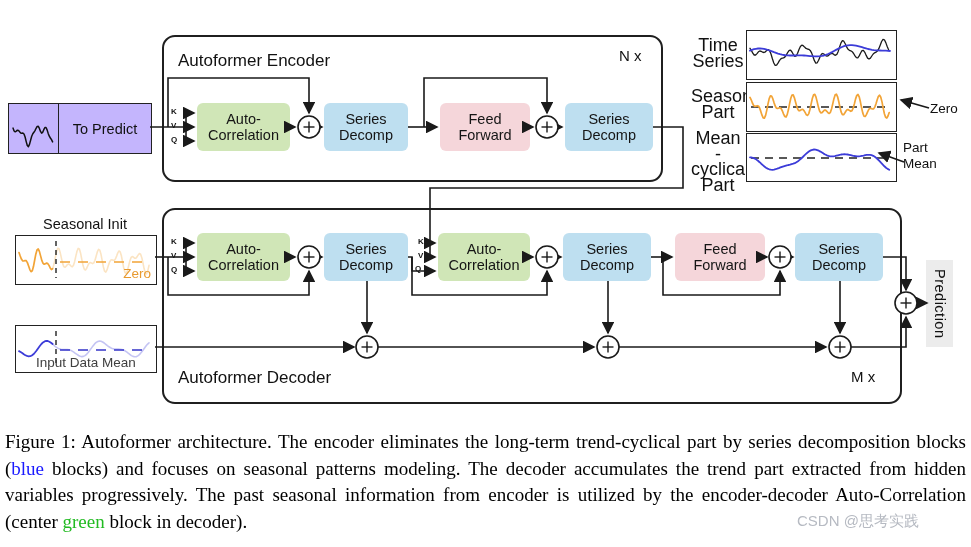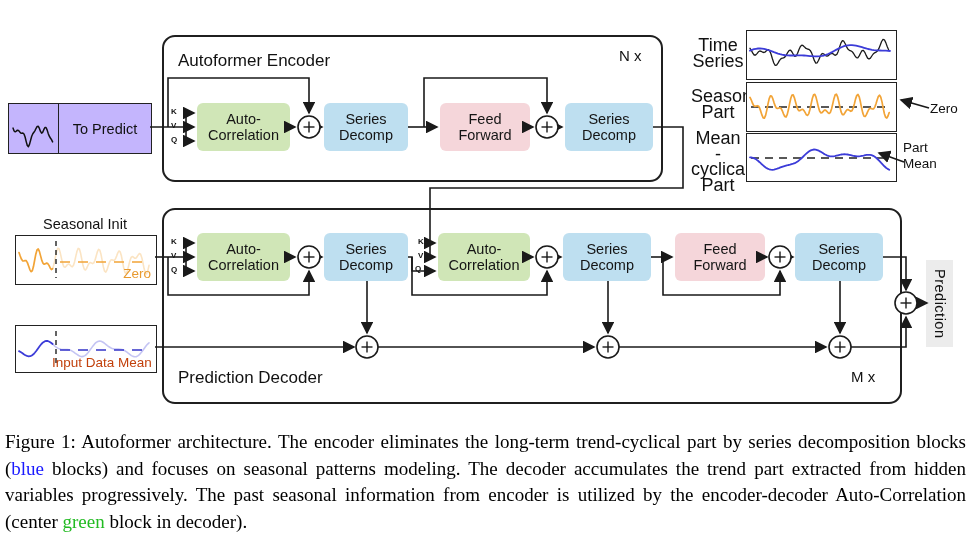--- a/index.html
+++ b/index.html
@@ -18,21 +18,21 @@
   .lbl{position:absolute;font-size:14.5px;color:#111;text-align:center;z-index:2;white-space:nowrap;}
   .iobox{position:absolute;border:1.6px solid #222;background:#c4b5fd;display:flex;z-index:2;}
   .sparkwrap{border-right:1.6px solid #222;height:100%;display:flex;align-items:center;}
   .iotext{flex:1;display:flex;align-items:center;justify-content:center;font-size:14.5px;color:#111;}
   .kvq{position:absolute;font-size:8px;font-weight:bold;color:#111;z-index:4;line-height:8px;}
   .plotbox{position:absolute;border:1.6px solid #222;background:#fff;z-index:2;}
   .sidelabel{position:absolute;font-size:18px;line-height:15.5px;text-align:center;color:#111;z-index:2;}
   .annot{position:absolute;font-size:13.5px;line-height:16px;color:#111;z-index:2;}
   .initbox{position:absolute;border:1.6px solid #222;background:#fff;z-index:2;}
   .inittext-zero{position:absolute;right:5px;bottom:3px;font-size:13.5px;color:#E89A2F;z-index:3;}
-  .inittext-mean{position:absolute;left:36px;bottom:2px;font-size:13.5px;color:#c2410c;z-index:3;white-space:nowrap;}
+  .inittext-mean{position:absolute;left:20px;bottom:2px;font-size:13.5px;color:#404040;z-index:3;white-space:nowrap;}
   .prediction{position:absolute;background:#ECECEC;writing-mode:vertical-rl;
               display:flex;align-items:center;justify-content:center;
               font-size:14.5px;color:#111;z-index:2;letter-spacing:.5px;}
   .caption{position:absolute;font-family:"Liberation Serif",serif;font-size:19px;
            line-height:26.6px;color:#000;text-align:justify;z-index:2;}
   .watermark{position:absolute;font-size:15px;color:#B6BAC2;z-index:6;white-space:nowrap;}
   .pl{fill:none;stroke-linejoin:round;stroke-linecap:round;}
   .w{fill:none;stroke:#1a1a1a;stroke-width:1.6;}
   .oplus-circle{fill:#fff;stroke:#1a1a1a;stroke-width:1.6;}
   .oplus-bar{stroke:#1a1a1a;stroke-width:1.4;}
@@ -130,21 +130,21 @@
     <svg width="137" height="43" viewBox="0 0 137 43">
       <line x1="44" y1="24" x2="133" y2="24" stroke="#3434C8" stroke-width="1.6" stroke-dasharray="10 8"></line>
       <polyline class="pl" stroke="#3C3CD8" stroke-width="1.6" opacity="0.3" points="37.0,18.4 38.6,19.8 40.2,21.1 41.8,22.1 43.4,22.9 45.0,23.3 46.6,23.5 48.2,23.5 49.8,23.5 51.4,23.6 53.0,23.8 54.6,24.3 56.2,25.1 57.8,26.1 59.4,27.3 61.0,28.4 62.6,29.5 64.2,30.3 65.8,30.6 67.4,30.4 69.0,29.6 70.6,28.3 72.2,26.5 73.8,24.3 75.4,22.1 77.0,19.9 78.6,17.9 80.2,16.4 81.8,15.5 83.4,15.1 85.0,15.3 86.6,16.0 88.2,17.0 89.8,18.3 91.4,19.6 93.0,20.8 94.6,21.8 96.2,22.5 97.8,22.9 99.4,23.1 101.0,23.1 102.6,23.1 104.2,23.2 105.8,23.5 107.4,24.0 109.0,24.8 110.6,25.9 112.2,27.2 113.8,28.4 115.4,29.6 117.0,30.4 118.6,30.8 120.2,30.7 121.8,29.9 123.4,28.6 125.0,26.8 126.6,24.7 128.2,22.5 129.8,20.3 131.4,18.3 133.0,16.8"></polyline>
       <polyline class="pl" stroke="#3C3CD8" stroke-width="1.8" points="3.0,25.1 4.6,26.0 6.2,27.0 7.8,28.2 9.4,29.2 11.0,29.9 12.6,30.3 14.2,30.2 15.8,29.5 17.4,28.3 19.0,26.5 20.6,24.5 22.2,22.2 23.8,20.0 25.4,18.0 27.0,16.4 28.6,15.4 30.2,14.9 31.8,15.0 33.4,15.7 35.0,16.7 36.6,18.0"></polyline>
       <line x1="40" y1="5" x2="40" y2="40" stroke="#222" stroke-width="1.4" stroke-dasharray="5 4"></line>
     </svg>
     <div class="inittext-mean">Input Data Mean</div>
   </div>
 
   <div class="bigbox" style="left:162px;top:208px;width:736px;height:192px"></div>
-  <div class="boxtitle" style="left:178px;top:368px">Prediction Decoder</div>
+  <div class="boxtitle" style="left:178px;top:368px">Autoformer Decoder</div>
   <div class="repeat" style="left:851px;top:368px">M x</div>
 
   <div class="blk green" style="left: 197px; top: 233px; width: 93px; height: 48px; background: rgb(208, 230, 183);">
     <span>Auto-</span>
     <span>Correlation</span>
   </div>
   <div class="blk blue" style="left: 324px; top: 233px; width: 84px; height: 48px; background: rgb(190, 223, 240);">
     <span>Series</span>
     <span>Decomp</span>
   </div>
@@ -238,14 +238,15 @@
     <use href="#oplus" transform="translate(547,257)"></use>
     <use href="#oplus" transform="translate(780,257)"></use>
     <use href="#oplus" transform="translate(367,347)"></use>
     <use href="#oplus" transform="translate(608,347)"></use>
     <use href="#oplus" transform="translate(840,347)"></use>
     <use href="#oplus" transform="translate(906,303)"></use>
   </svg>
 
   <div class="caption" style="left:5px;top:429px;width:961px"><span>Figure 1: Autoformer architecture. The encoder eliminates the long-term trend-cyclical part by series decomposition blocks (</span><span style="color: rgb(26, 26, 255);">blue</span><span> blocks) and focuses on seasonal patterns modeling. The decoder accumulates the trend part extracted from hidden variables progressively. The past seasonal information from encoder is utilized by the encoder-decoder Auto-Correlation (center </span><span style="color: rgb(34, 187, 34);">green</span><span> block in decoder).</span></div>
 
+  <div class="watermark" style="left:797px;top:512px">CSDN @思考实践</div>
 
 </div>
 
 </body></html>

